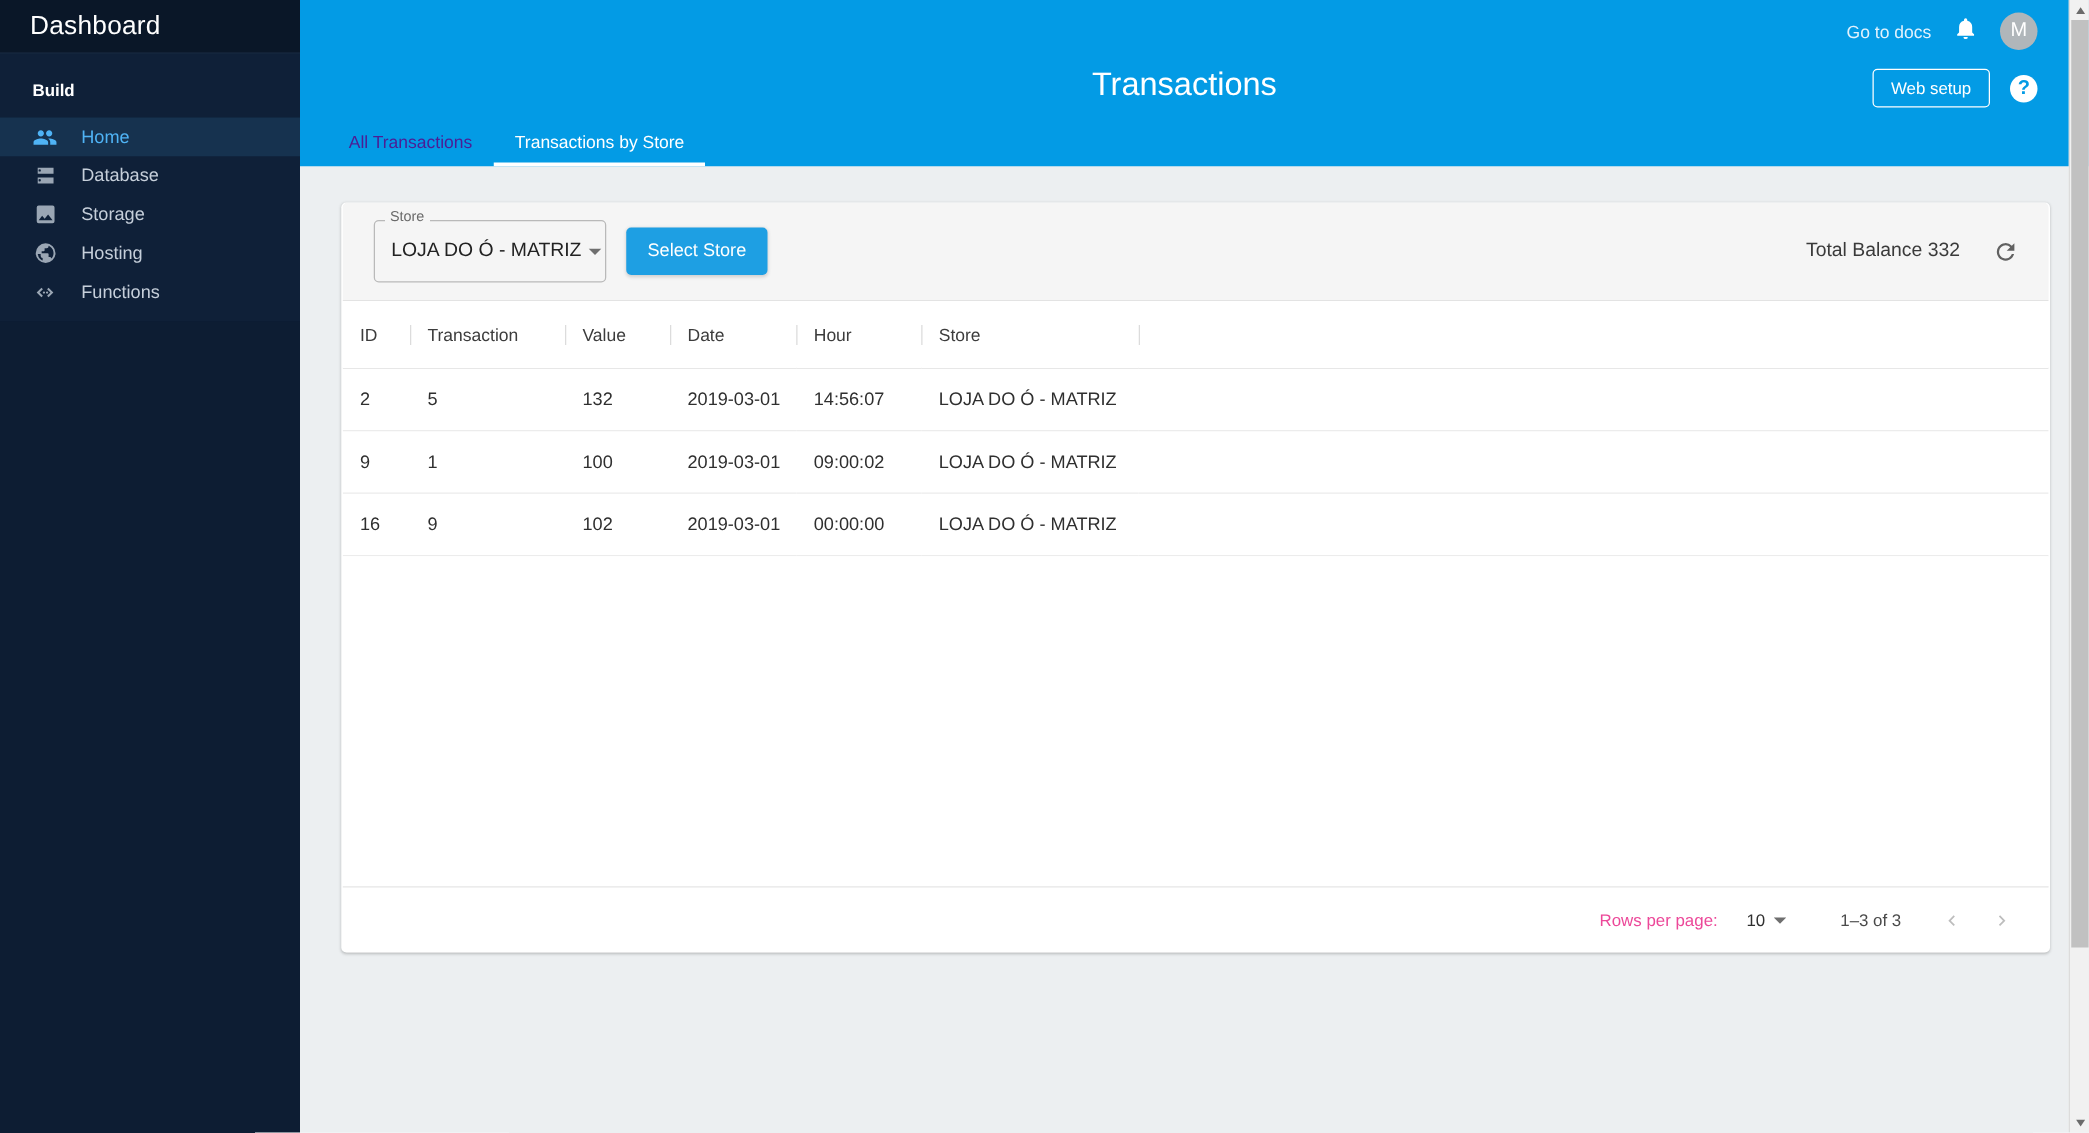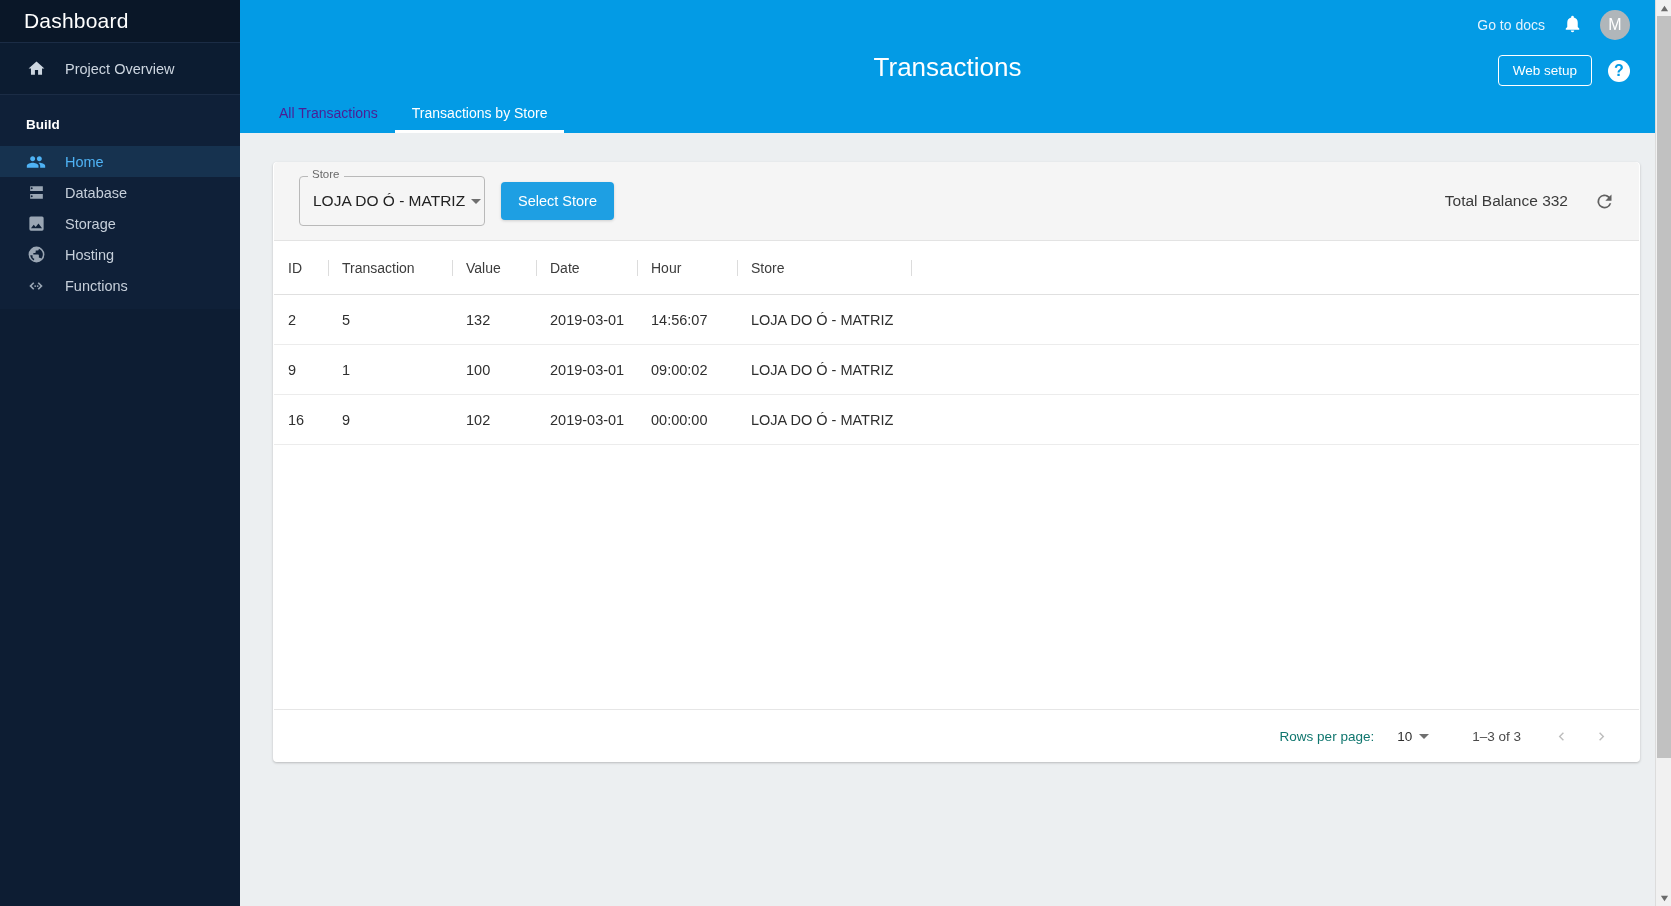--- a/index.html
+++ b/index.html
@@ -220,21 +220,21 @@
 
   .pagination {
     border-top: 1px solid #e6e6e6;
     height: 53px;
     display: flex; align-items: center; justify-content: flex-end;
     padding-right: 18px;
     gap: 0;
     background: #ffffff;
     flex: 0 0 53px;
   }
-  .rpp-label { font-size: 13.5px; color: #0f766e; }
+  .rpp-label { font-size: 13.5px; color: #ec4899; }
   .rpp-select {
     display: flex; align-items: center; gap: 7px;
     margin-left: 23px; cursor: pointer;
   }
   .rpp-value { font-size: 13.5px; color: #2f2f2f; }
   .rpp-caret {
     width: 0; height: 0;
     border-left: 5px solid transparent;
     border-right: 5px solid transparent;
     border-top: 5px solid #6f6f6f;
@@ -271,28 +271,20 @@
 </head>
 <body>
 
 <div class="app">
 
   <aside class="sidebar">
     <div class="brand">
       <span class="brand-title">Dashboard</span>
     </div>
 
-    <div class="nav-overview">
-      <span class="ic">
-        <svg width="19" height="19" viewBox="0 0 24 24" fill="#cdd6e0">
-            <path d="M10 20v-6h4v6h5v-8h3L12 3 2 12h3v8z"></path>
-          </svg>
-      </span>
-      <span class="label">Project Overview</span>
-    </div>
 
     <div class="section-title">Build</div>
 
     <div class="nav-list">
       <div class="nav-item active">
         <span class="ic">
           <svg width="20" height="20" viewBox="0 0 24 24" fill="#4fb3f5">
               <path d="M16 11c1.66 0 2.99-1.34 2.99-3S17.66 5 16 5c-1.66 0-3 1.34-3 3s1.34 3 3 3zm-8 0c1.66 0 2.99-1.34 2.99-3S9.66 5 8 5C6.34 5 5 6.34 5 8s1.34 3 3 3zm0 2c-2.33 0-7 1.17-7 3.5V19h14v-2.5c0-2.33-4.67-3.5-7-3.5zm8 0c-.29 0-.62.02-.97.05 1.16.84 1.97 1.97 1.97 3.45V19h6v-2.5c0-2.33-4.67-3.5-7-3.5z"></path>
             </svg>
         </span>

